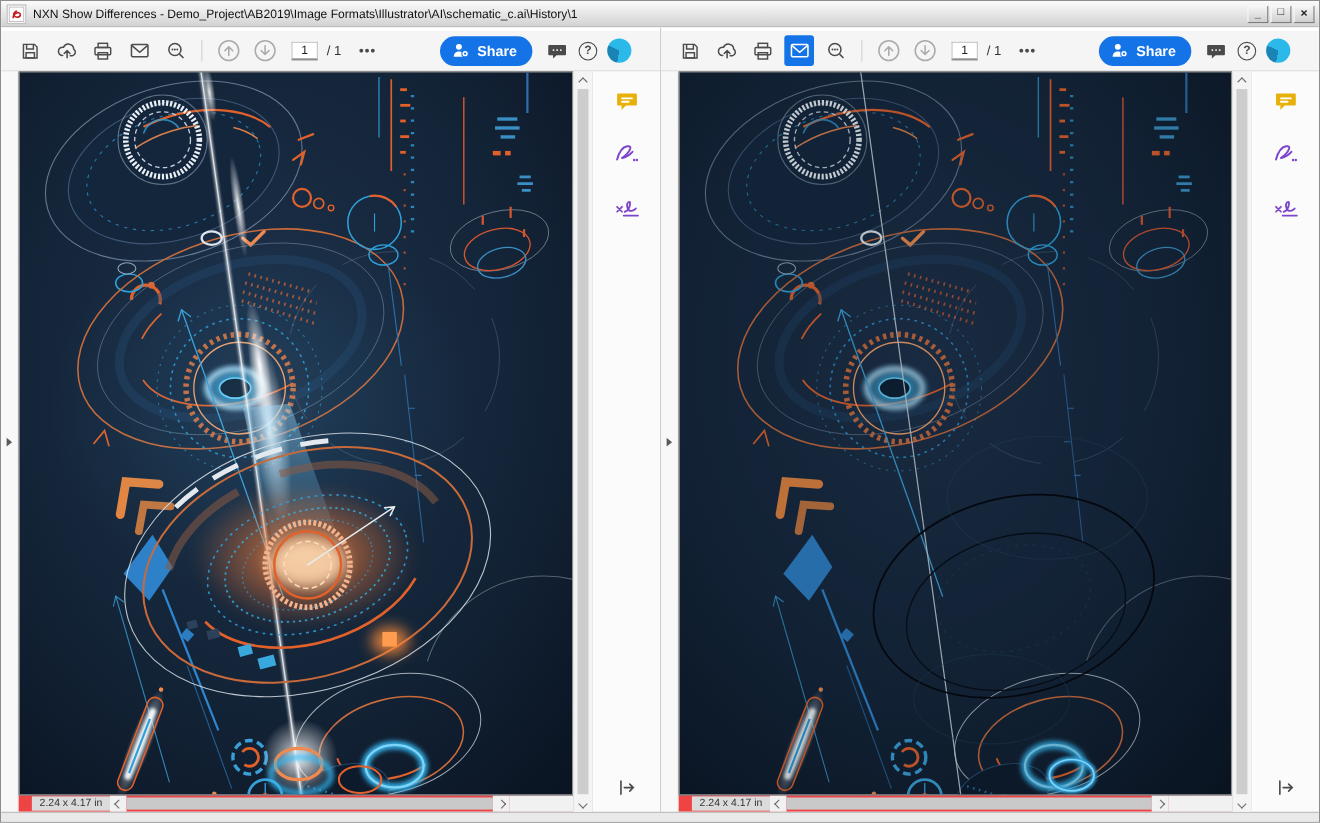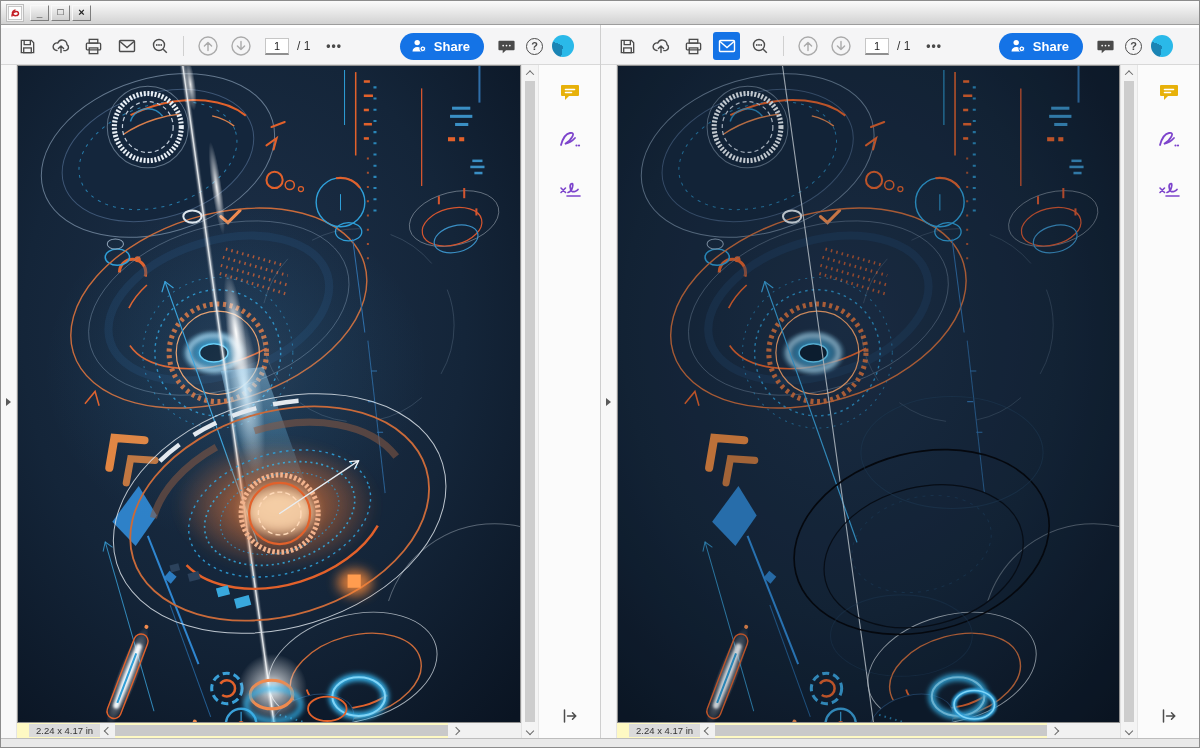--- a/index.html
+++ b/index.html
@@ -49,21 +49,21 @@
   .vbtn{position:absolute;left:0;width:100%;height:15px;display:flex;align-items:center;justify-content:center;cursor:default;}
   .vbtn.up{top:0;} .vbtn.down{bottom:0;}
   .vthumb{position:absolute;left:3px;right:3px;top:16px;bottom:16px;background:#cdcdcd;}
   .chev{width:6px;height:6px;border-right:1.4px solid #6b6b6b;border-bottom:1.4px solid #6b6b6b;display:inline-block;}
   .chev.up{transform:rotate(-135deg) translate(-1px,-1px);}
   .chev.down{transform:rotate(45deg);}
   .chev.left{transform:rotate(135deg);}
   .chev.right{transform:rotate(-45deg);}
 
   
-  .bottombar{height:15px;flex:0 0 15px;display:flex;align-items:stretch;background:#fef9c3;text-align:center;}
+  .bottombar{height:15px;flex:0 0 15px;display:flex;align-items:stretch;background:#ef4444;text-align:center;}
   .status{background:#dbdbdb;color:#333;font-size:9.5px;display:flex;align-items:center;padding:0 7px;margin:1px 0 1px 12px;white-space:nowrap;}
   .hbtn{width:15px;display:flex;align-items:center;justify-content:center;background:#f1f1f1;cursor:default;}
   .htrack{flex:1;display:flex;align-items:center;}
   .hthumb{width:100%;height:11px;background:#c9c9c9;}
   .htail{width:58px;flex:0 0 58px;background:#f1f1f1;}
 
   
   .tools{width:62px;flex:0 0 62px;background:#fbfbfb;border-left:1px solid #e6e6e6;display:flex;flex-direction:column;align-items:center;padding:14px 0 8px;gap:19px;}
   .toolbtn{border:none;background:none;padding:2px;cursor:default;}
   .toolspacer{flex:1;}
@@ -252,20 +252,21 @@
 
 <div class="window">
 
   <div class="titlebar">
     <div class="appicon">
       <svg width="14" height="14" viewBox="0 0 16 16">
         <rect x="0.5" y="0.5" width="15" height="15" fill="#fdfdfd" stroke="#c0c0c0"></rect>
         <path d="M4.5 12 C4.5 6 12 4.5 12 8.5 C12 11.5 6.5 12 5.2 9 C4.3 7 6.8 4.6 8.6 4.6" stroke="#c41f25" stroke-width="1.7" fill="none"></path>
       </svg>
     </div>
+    <div class="titletext">NXN Show Differences - Demo_Project\AB2019\Image Formats\Illustrator\AI\schematic_c.ai\History\1</div>
     <div class="winbtns">
       <button class="winbtn">_</button>
       <button class="winbtn max">□</button>
       <button class="winbtn close">×</button>
     </div>
   </div>
 
   <div class="panes">
 
     <section class="pane">

